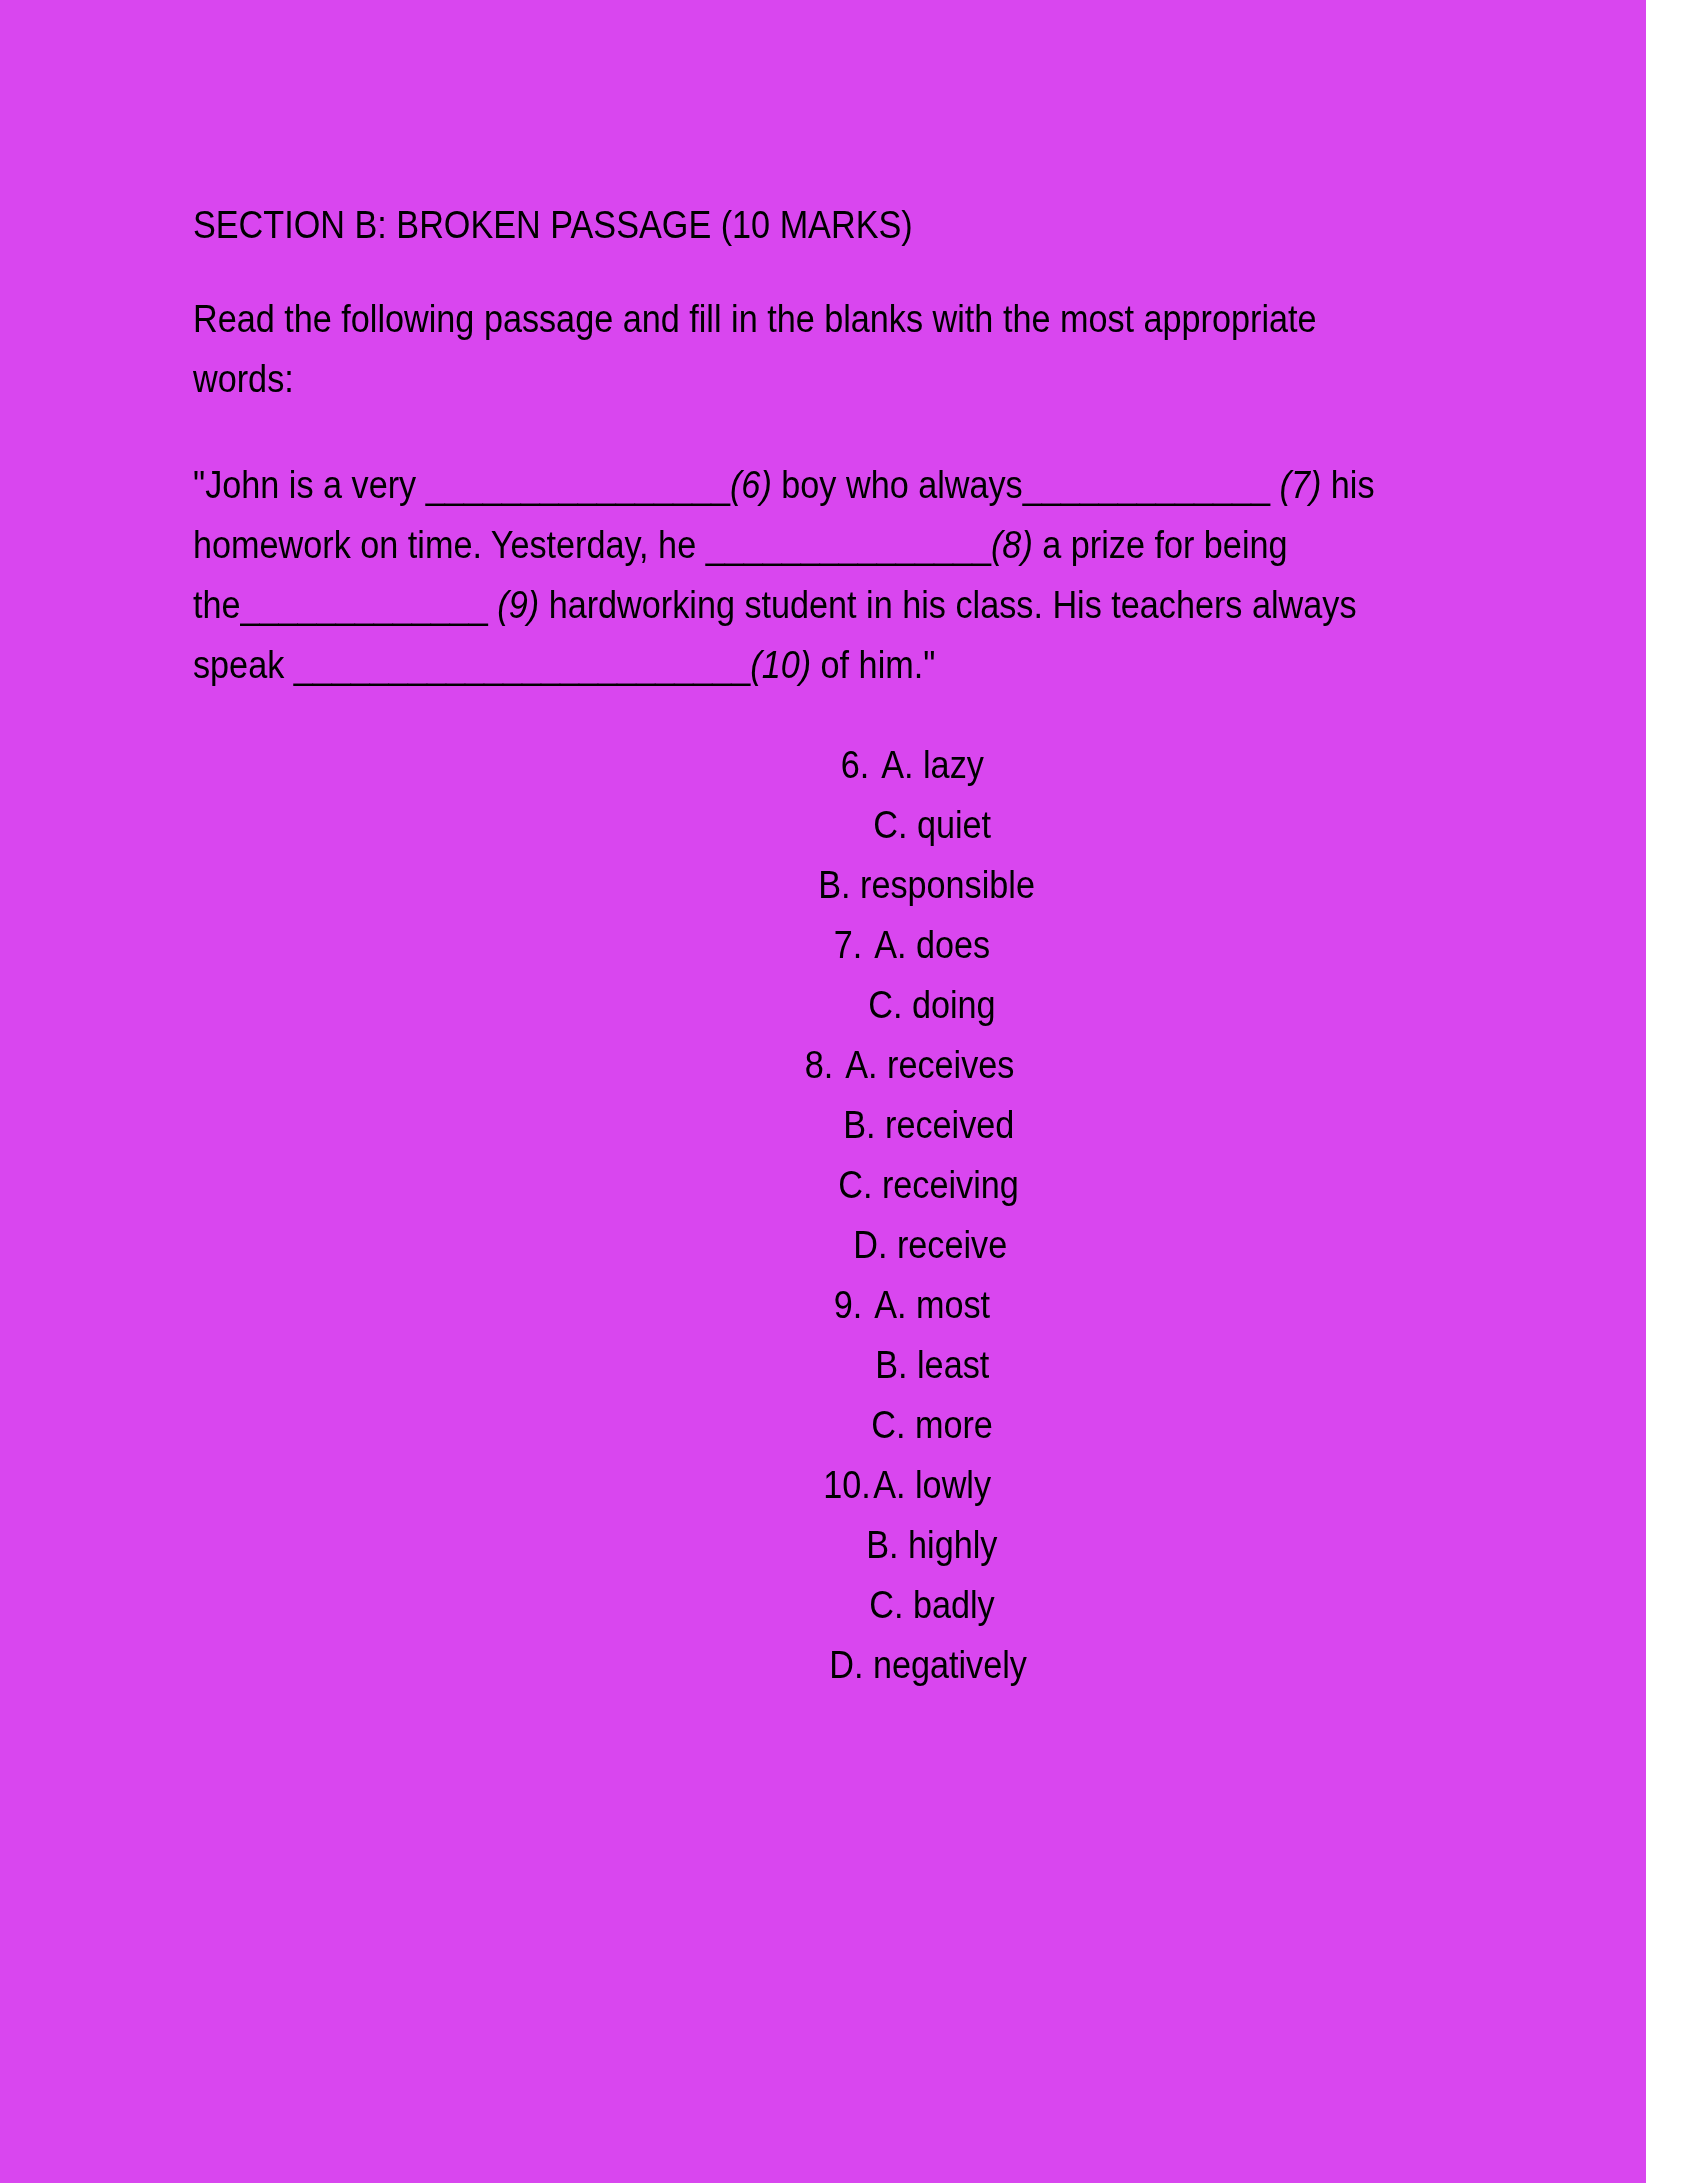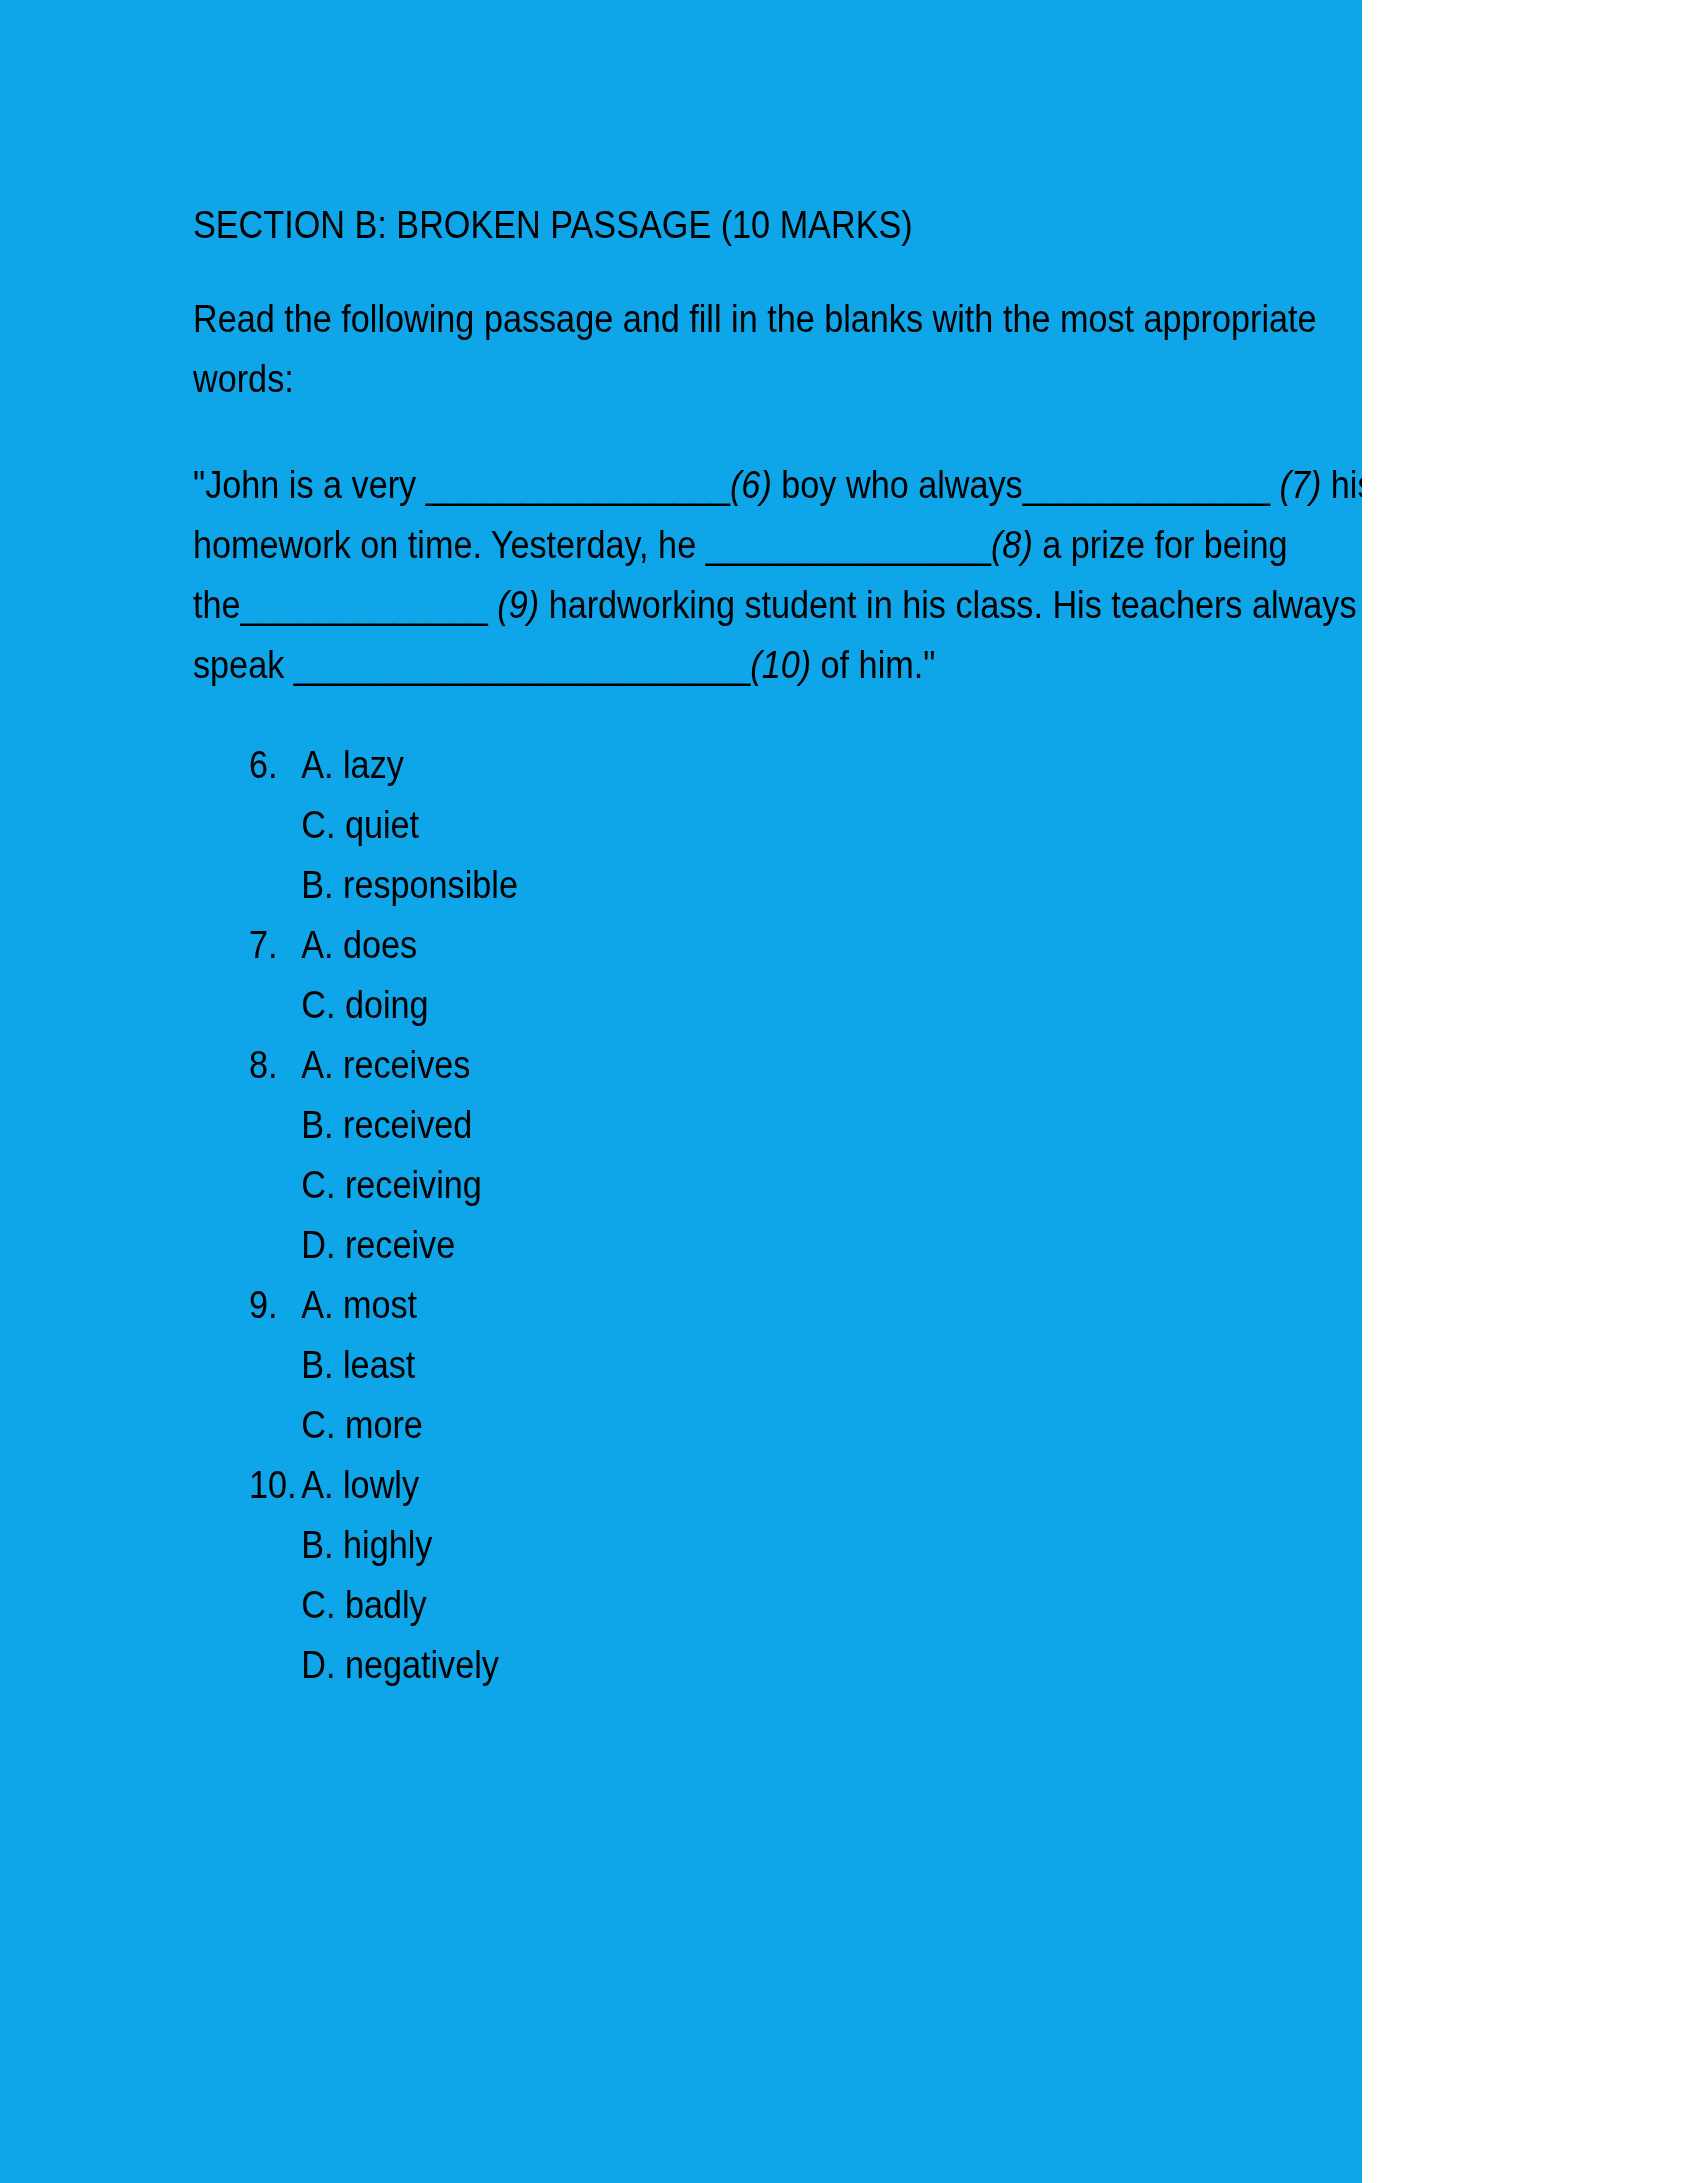--- a/index.html
+++ b/index.html
@@ -1,21 +1,21 @@
 <!DOCTYPE html>
 <html style="font-size:10.6px"><head>
 <meta charset="utf-8">
 <title>Section B: Broken Passage</title>
 <style>
   html, body { margin: 0; padding: 0; background: #ffffff; }
   .page {
     position: relative;
-    width: 1362px;
+    width: 1646px;
     height: 2183px;
-    background: #0ea5e9;
+    background: #d946ef;
     color: #000000;
     font-family: "Liberation Sans", "DejaVu Sans", sans-serif;
     font-size: 38px;
     overflow: hidden;
   }
   .content {
     position: absolute;
     left: 193px;
     top: 195px;
     width: 1389px;
@@ -33,21 +33,21 @@
     display: inline-block;
     transform: scaleX(0.9);
     transform-origin: 0 0;
     white-space: pre;
   }
   .marker { font-style: italic; }
   .blank { letter-spacing: 0; }
   #instructions { margin-top: 34px; }
   #passage { margin-top: 46px; }
   #questions { margin-top: 40px; }
-  .qrow { padding-left: 56px; }
+  .qrow { padding-left: 56px; text-align: center; }
   .qnum { display: inline-block; width: 58px; }
 </style>
 </head>
 <body>
 
 <div class="page">
   <div class="content">
 
     <h1 class="heading"><span class="cx">SECTION B: BROKEN PASSAGE (10 MARKS)</span></h1>
 

